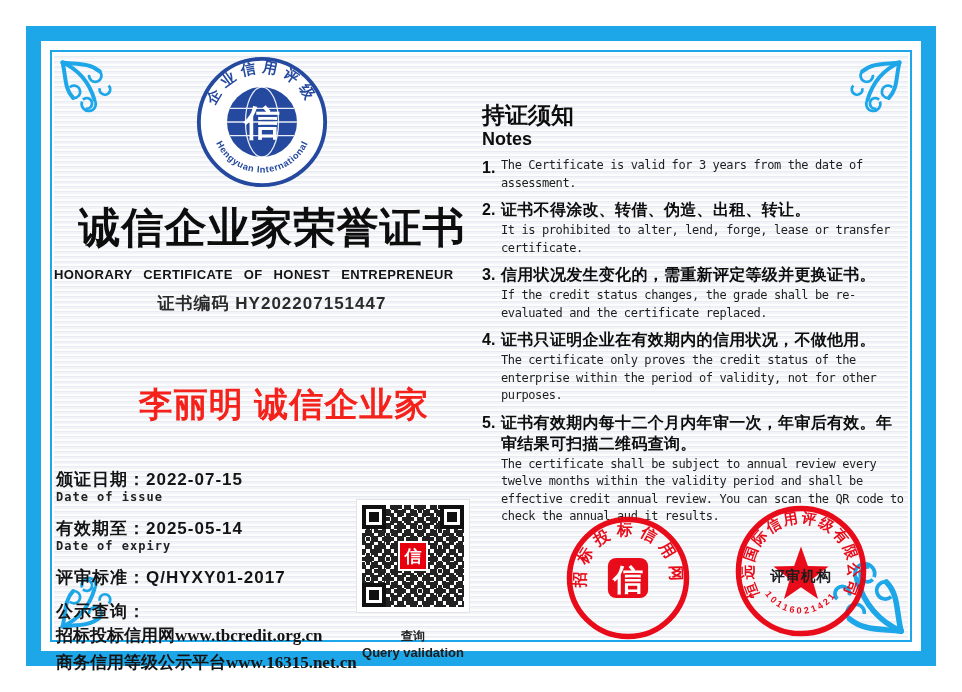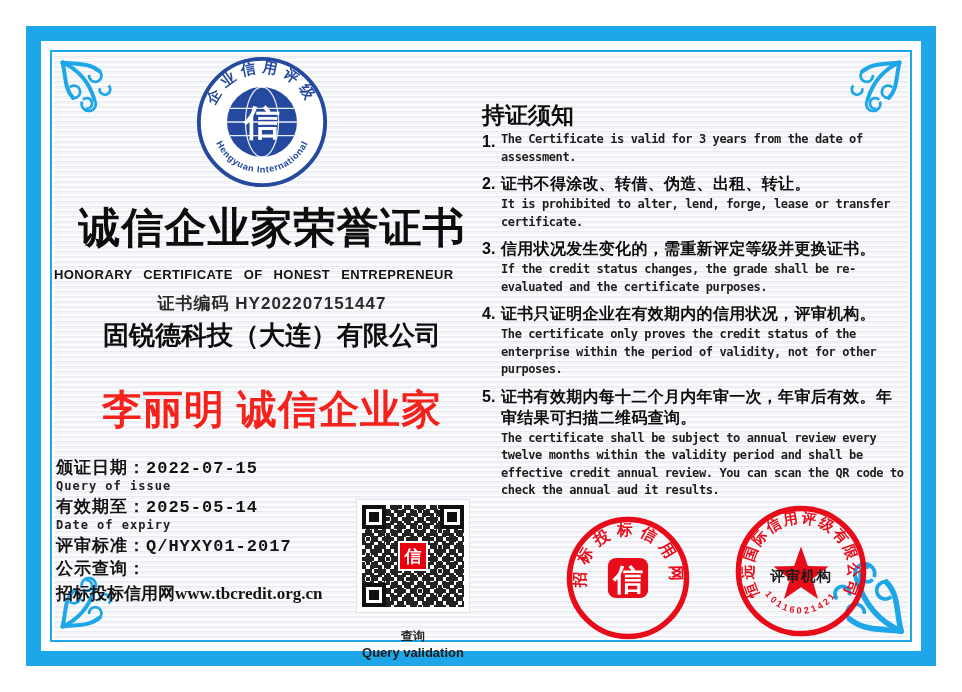--- a/index.html
+++ b/index.html
@@ -19,25 +19,25 @@
   
   .logo{position:absolute;left:140px;top:0px;width:136px;height:136px;}
   .title-cn{position:absolute;left:0;top:146px;width:436px;text-align:center;
      font-size:42px;font-weight:900;letter-spacing:1px;color:#0d0d0d;}
   .title-en{position:absolute;left:0;top:213px;width:436px;text-align:left;
      font-size:13px;font-weight:bold;letter-spacing:.4px;word-spacing:7px;color:#141414;}
   .certno{position:absolute;left:0;top:238px;width:436px;text-align:center;
      font-size:17px;font-weight:bold;color:#2b2b2b;letter-spacing:1px;}
   .company{position:absolute;left:0;top:264px;width:436px;text-align:center;
      font-family:"Liberation Serif",serif;font-size:26px;font-weight:bold;color:#0d0d0d;}
-  .honoree{position:absolute;left:0;top:328px;width:436px;text-align:center;
-     font-size:40px;font-weight:900;color:#F5221B;letter-spacing:1px;}
+  .honoree{position:absolute;left:12px;top:328px;width:436px;text-align:center;
+     font-size:34px;font-weight:900;color:#F5221B;letter-spacing:1px;}
   .details{position:absolute;left:2px;top:402px;width:300px;}
-  .d-cn{font-family:Liberation Mono, monospace;font-size:17px;font-weight:bold;color:#141414;
-     letter-spacing:1px;line-height:21px;margin-top:2px;}
+  .d-cn{font-family:Liberation Sans, sans-serif;font-size:17px;font-weight:bold;color:#141414;
+     letter-spacing:1px;line-height:21px;margin-top:13px;}
   .d-en{font-family:"DejaVu Sans Mono",monospace;font-size:12px;font-weight:bold;color:#222;
      letter-spacing:1px;line-height:15px;margin-bottom:3px;}
   .d-link{font-family:"Liberation Serif",serif;font-size:17px;font-weight:bold;color:#141414;
      line-height:27px;white-space:nowrap;}
   
   .qr-block{position:absolute;left:294px;top:446px;width:130px;text-align:center;}
   .qr-box{position:relative;width:112px;height:112px;margin:0 auto;background:#fff;
      box-shadow:0 0 0 1px #e2e4ea;}
   .qr-noise{position:absolute;inset:5px;opacity:.92;background:
      repeating-conic-gradient(#101010 0% 25%,transparent 25% 50%) 0 0/8px 8px,
@@ -51,21 +51,21 @@
      font-size:17px;font-weight:bold;font-family:"Liberation Serif",serif;}
   .qr-cap-cn{margin-top:16px;font-size:12px;font-weight:bold;color:#222;}
   .qr-cap-en{font-size:13px;font-weight:bold;color:#1c1c1c;}
   
   .notes{position:absolute;left:428px;top:2px;width:426px;margin-top:45px;}
   .notes-h-cn{font-size:23px;font-weight:900;color:#0d0d0d;line-height:28px;}
   .notes-h-en{font-size:18px;font-weight:900;color:#0d0d0d;line-height:21px;margin-bottom:7px;}
   .note{position:relative;padding-left:19px;margin-bottom:7px;}
   .note-no{position:absolute;left:0;top:0;font-size:16px;font-weight:bold;color:#0d0d0d;line-height:21px;}
   .note-cn{font-size:16px;font-weight:bold;color:#0d0d0d;line-height:21px;letter-spacing:.3px;}
-  .note-en{font-family:"DejaVu Sans Mono",monospace;font-size:12px;font-weight:700;
+  .note-en{font-family:"DejaVu Sans Mono",monospace;font-size:12px;font-weight:400;
      color:#1d1d1d;line-height:17.5px;letter-spacing:-.4px;margin-top:2px;}
   
   .stamp{position:absolute;opacity:.95;}
   .stamp svg{width:100%;height:100%;}
   .stamp-left{left:510px;top:460px;width:128px;height:128px;}
   .stamp-right{left:679px;top:449px;width:136px;height:136px;}
 </style>
 </head>
 <body>
 
@@ -163,65 +163,66 @@
         <text x="70" y="83" text-anchor="middle" font-size="37" font-weight="bold" fill="#ffffff" font-family="Liberation Serif,serif">信</text>
       </svg>
     </div>
 
     <div class="title-cn">诚信企业家荣誉证书</div>
     <div class="title-en">HONORARY CERTIFICATE OF HONEST ENTREPRENEUR</div>
     <div class="certno">
       <span>证书编码</span>
       <span>HY202207151447</span>
     </div>
-    <div class="company">固锐德科技（大连）有限公司</div>
     <div class="honoree">李丽明 诚信企业家</div>
 
     <div class="details">
       <div class="d-cn">颁证日期：2022-07-15</div>
-      <div class="d-en">Query of issue</div>
+      <div class="d-en">Date of issue</div>
       <div class="d-cn">有效期至：2025-05-14</div>
       <div class="d-en">Date of expiry</div>
       <div class="d-cn">评审标准：Q/HYXY01-2017</div>
       <div class="d-cn">公示查询：</div>
       <div class="d-link">招标投标信用网www.tbcredit.org.cn</div>
+      <div class="d-link">商务信用等级公示平台www.16315.net.cn</div>
     </div>
 
     <div class="qr-block">
       <div class="qr-box">
         <div class="qr-noise"></div>
         <div class="qr-f qr-f1"></div>
         <div class="qr-f qr-f2"></div>
         <div class="qr-f qr-f3"></div>
         <div class="qr-logo">信</div>
       </div>
       <div class="qr-cap-cn">查询</div>
       <div class="qr-cap-en">Query validation</div>
     </div>
 
     <div class="notes">
       <div class="notes-h-cn">持证须知</div>
+      <div class="notes-h-en">Notes</div>
 
       <div class="note">
         <span class="note-no">1.</span>
         <div class="note-en">The Certificate is valid for 3 years from the date of assessment.</div>
       </div>
       <div class="note">
         <span class="note-no">2.</span>
         <div class="note-cn">证书不得涂改、转借、伪造、出租、转让。</div>
         <div class="note-en">It is prohibited to alter, lend, forge, lease or transfer certificate.</div>
       </div>
       <div class="note">
         <span class="note-no">3.</span>
         <div class="note-cn">信用状况发生变化的，需重新评定等级并更换证书。</div>
-        <div class="note-en">If the credit status changes, the grade shall be re-evaluated and the certificate purposes.</div>
+        <div class="note-en">If the credit status changes, the grade shall be re-evaluated and the certificate replaced.</div>
       </div>
       <div class="note">
         <span class="note-no">4.</span>
-        <div class="note-cn">证书只证明企业在有效期内的信用状况，评审机构。</div>
+        <div class="note-cn">证书只证明企业在有效期内的信用状况，不做他用。</div>
         <div class="note-en">The certificate only proves the credit status of the enterprise within the period of validity, not for other purposes.</div>
       </div>
       <div class="note">
         <span class="note-no">5.</span>
         <div class="note-cn">证书有效期内每十二个月内年审一次，年审后有效。年审结果可扫描二维码查询。</div>
         <div class="note-en">The certificate shall be subject to annual review every twelve months within the validity period and shall be effective credit annual review. You can scan the QR code to check the annual aud it results.</div>
       </div>
     </div>
 
     <div class="stamp stamp-left">

